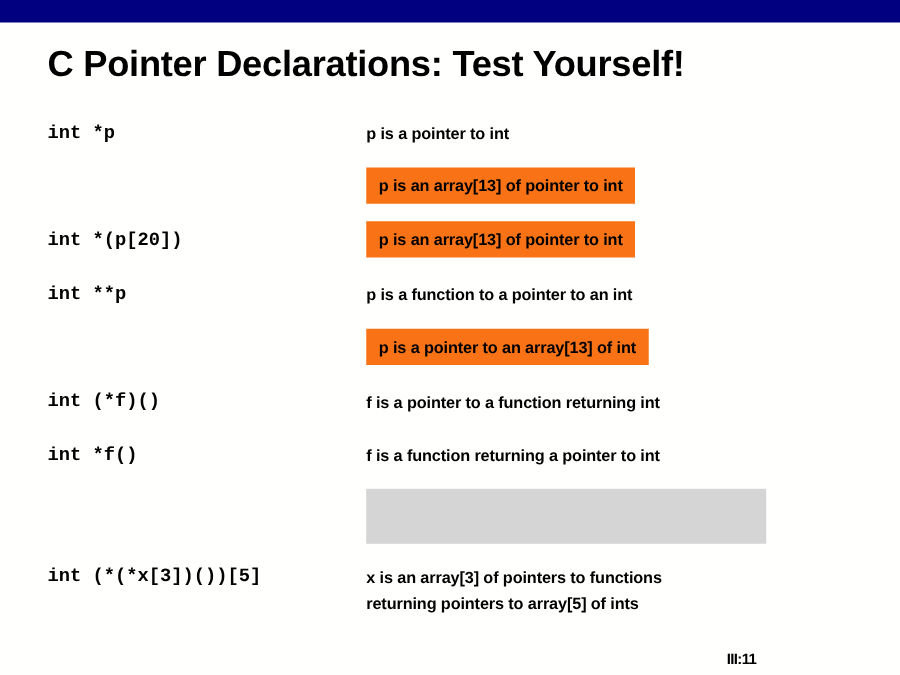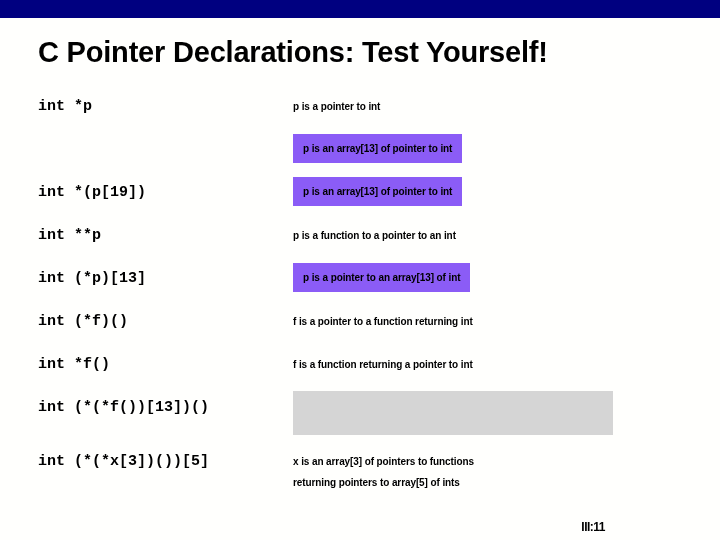--- a/index.html
+++ b/index.html
@@ -61,29 +61,29 @@
     font-size: 15px;
     font-weight: bold;
     color: #000000;
     white-space: pre;
     line-height: 22px;
   }
   .desc {
     position: absolute;
     left: 293px;
     top: 0;
-    font-size: 10px;
+    font-size: 13px;
     font-weight: bold;
     color: #000000;
     line-height: 21px;
     white-space: pre-line;
     letter-spacing: -0.1px;
   }
   .desc.boxed {
-    background: #8b5cf6;
+    background: #f97316;
     padding: 4px 10px 4px 10px;
     top: -5px;
   }
   .desc.plain {
     padding: 0;
   }
   .desc.empty-box {
     background: #d5d5d5;
     width: 300px;
     height: 36px;
@@ -114,46 +114,44 @@
     <div class="row">
       <div class="code">int *p</div>
       <div class="desc plain">p is a pointer to int</div>
     </div>
 
     <div class="row">
       <div class="desc boxed">p is an array[13] of pointer to int</div>
     </div>
 
     <div class="row">
-      <div class="code">int *(p[19])</div>
+      <div class="code">int *(p[20])</div>
       <div class="desc boxed">p is an array[13] of pointer to int</div>
     </div>
 
     <div class="row">
       <div class="code">int **p</div>
       <div class="desc plain">p is a function to a pointer to an int</div>
     </div>
 
     <div class="row">
-      <div class="code">int (*p)[13]</div>
       <div class="desc boxed">p is a pointer to an array[13] of int</div>
     </div>
 
     <div class="row">
       <div class="code">int (*f)()</div>
       <div class="desc plain">f is a pointer to a function returning int</div>
     </div>
 
     <div class="row">
       <div class="code">int *f()</div>
       <div class="desc plain">f is a function returning a pointer to int</div>
     </div>
 
     <div class="row tall">
-      <div class="code">int (*(*f())[13])()</div>
       <div class="desc empty-box"></div>
     </div>
 
     <div class="row tall">
       <div class="code">int (*(*x[3])())[5]</div>
       <div class="desc plain">x is an array[3] of pointers  to functions
 returning pointers to array[5] of ints</div>
     </div>
 
   </div>

